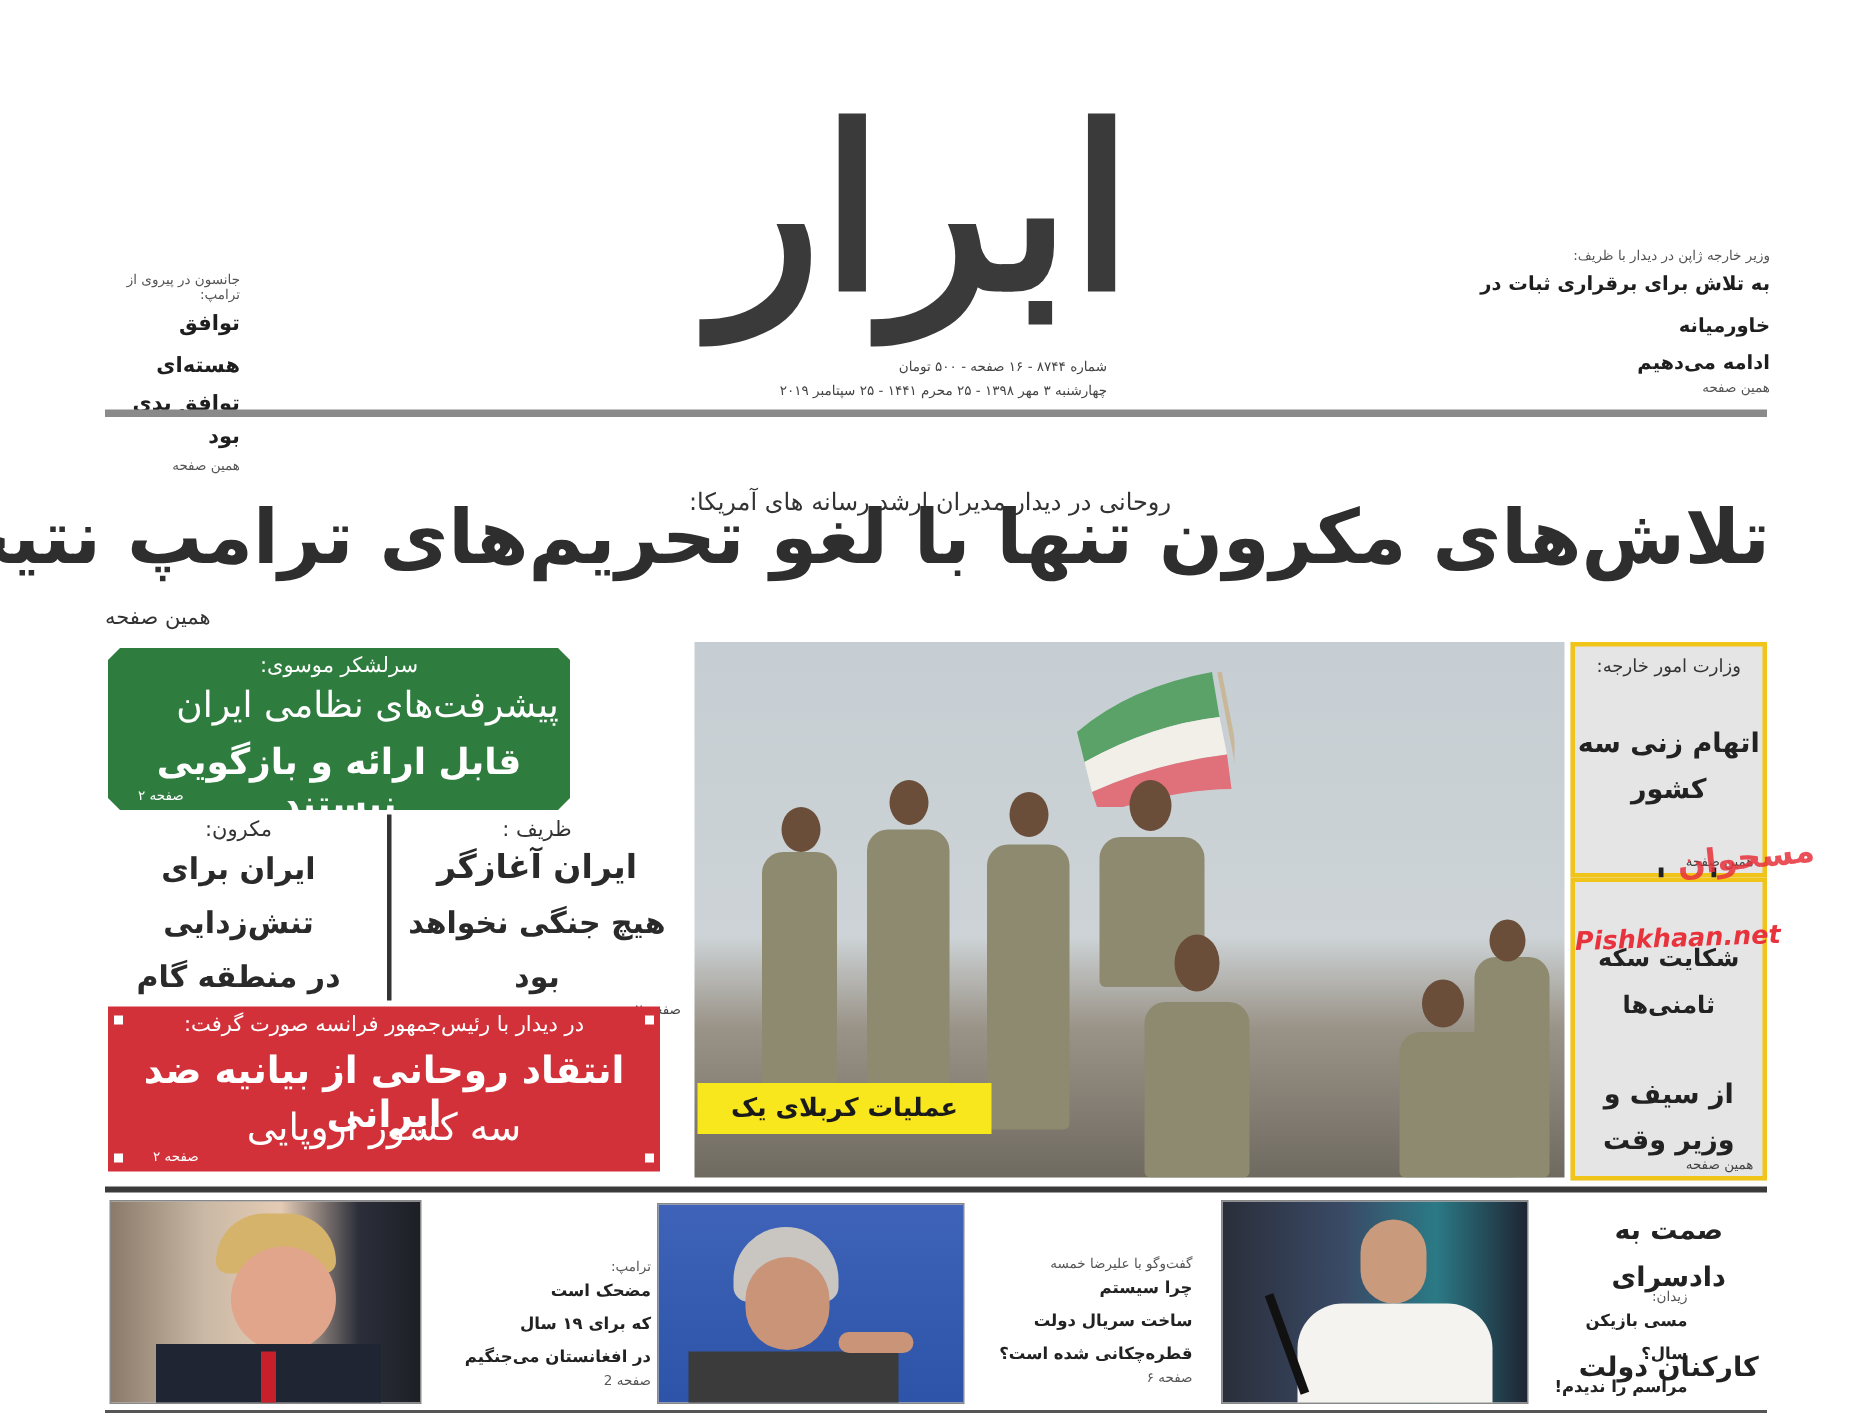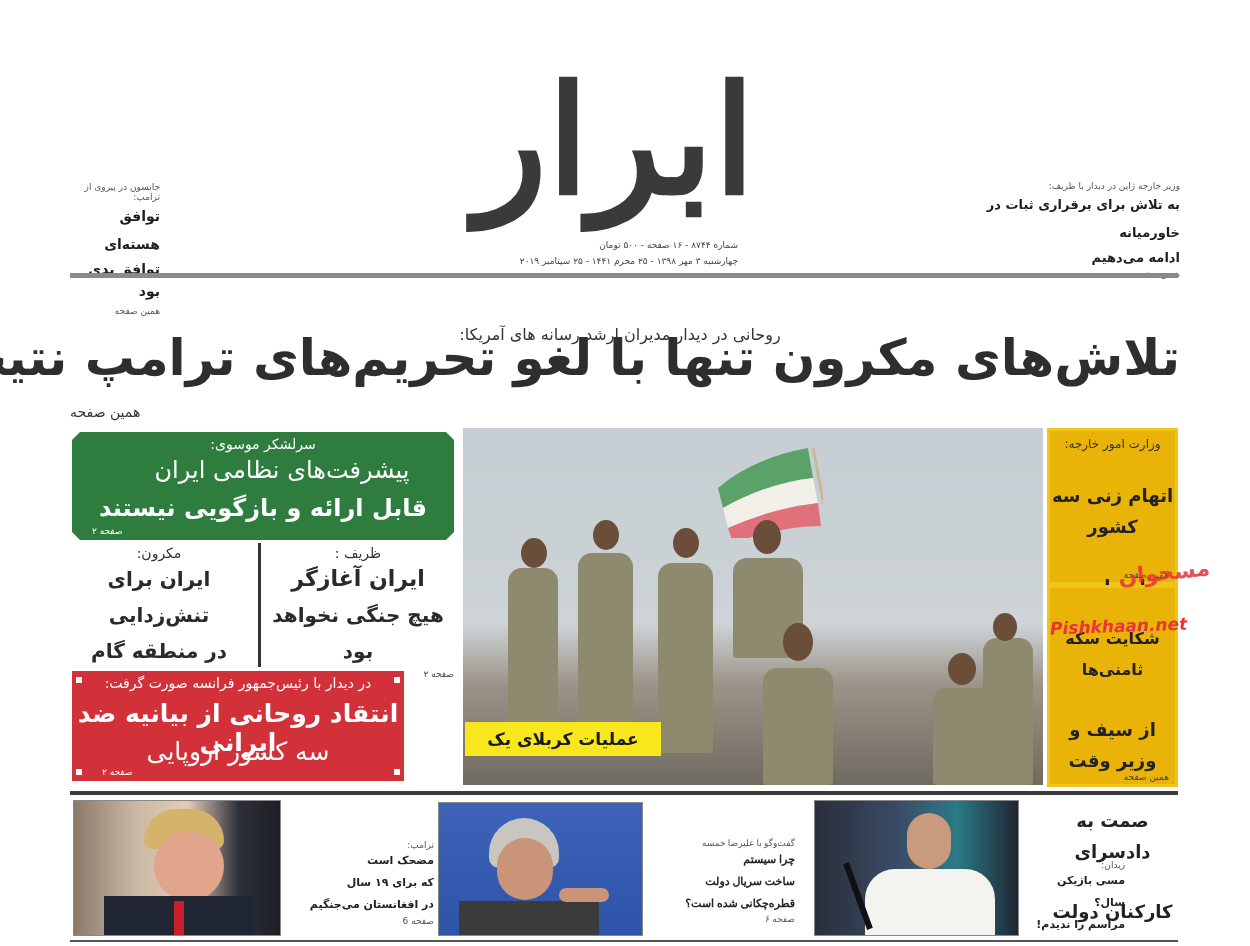--- a/index.html
+++ b/index.html
@@ -21,51 +21,51 @@
   .rule-thick { left:70px; top:273px; width:1108px; height:5px; background:#8a8a8a; }
   .rule-dark { left:70px; top:791px; width:1108px; height:4px; background:#3a3a3a; }
   .rule-bottom { left:70px; top:940px; width:1108px; height:2px; background:#555; }
 
   .kicker-main { left:300px; top:286px; width:640px; font-size:16px; color:#333; }
   .headline { left:70px; top:318px; width:1110px; font-size:50px; line-height:80px; font-weight:bold;
               color:#2e2e2e; letter-spacing:-1px; white-space:nowrap; }
   .same-page { left:70px; top:404px; font-size:14px; color:#333; }
 
   
-  .green { left:72px; top:432px; width:382px; height:108px; background:#2e7d3f; color:#fff;
+  .green { left:72px; top:432px; width:308px; height:108px; background:#2e7d3f; color:#fff;
            clip-path:polygon(8px 0, calc(100% - 8px) 0, 100% 8px, 100% calc(100% - 8px), calc(100% - 8px) 100%, 8px 100%, 0 calc(100% - 8px), 0 8px); }
   .green .kick { position:absolute; left:0; right:0; top:4px; font-size:14px; text-align:center; }
   .green .t1 { position:absolute; left:0; right:0; top:24px; font-size:24px; font-weight:normal; text-align:center;padding-left:38px; }
   .green .t2 { position:absolute; left:0; right:0; top:62px; font-size:24px; font-weight:bold; text-align:center; }
   .green .pg { position:absolute; left:20px; bottom:4px; font-size:9px; }
 
   .vsep { left:258px; top:543px; width:3px; height:124px; background:#333; }
   .col-kick { font-size:14px; color:#333; text-align:center; }
   .col-title { font-size:22px; font-weight:bold; color:#2a2a2a; text-align:center; line-height:36px; }
   .col-pg { font-size:9px; color:#444; }
 
   
-  .red { left:72px; top:671px; width:332px; height:110px; background:#d3313a; color:#fff; }
+  .red { left:72px; top:671px; width:368px; height:110px; background:#d3313a; color:#fff; }
   .red .kick { position:absolute; left:0; right:0; top:4px; font-size:14px; text-align:center; }
   .red .t1 { position:absolute; left:0; right:0; top:28px; font-size:25px; font-weight:bold; text-align:center; }
   .red .t2 { position:absolute; left:0; right:0; top:66px; font-size:25px; font-weight:normal; text-align:center; }
   .red .pg { position:absolute; left:30px; bottom:4px; font-size:9px; }
   .red .dot { position:absolute; width:6px; height:6px; background:#fff; }
 
   
   .photo { left:463px; top:428px; width:580px; height:357px; overflow:hidden;
            background:linear-gradient(180deg, #c6ced3 0%, #cdd3d6 55%, #9a9388 72%, #6f6a60 100%); }
   .flag { position:absolute; left:250px; top:20px; width:110px; height:90px; }
   .figure { position:absolute; background:#8d8a6f; border-radius:14px 14px 4px 4px; }
   .head { position:absolute; background:#6a4e3a; border-radius:50%; }
   .caption { left:465px; top:722px; width:196px; height:34px; background:#f8e71c; font-size:17px;
              font-weight:bold; color:#1a1a1a; text-align:center; line-height:34px; }
 
   
-  .ybox { border:3px solid #f0c419; background:#eab308; box-sizing:border-box; }
+  .ybox { border:3px solid #f0c419; background:#e5e5e5; box-sizing:border-box; }
   .ybox .kick { font-size:12px; color:#333; text-align:center; margin-top:6px; }
   .ybox .title { font-size:18px; font-weight:bold; color:#222; text-align:center; line-height:31px;margin-top:29px; }
   .ybox .pg { font-size:9px; color:#444; position:absolute; right:6px; bottom:2px; }
 
   .watermark { left:1050px; top:616px; font-size:17px; font-weight:bold; color:#e8323c; font-style:italic;
                transform:rotate(-2deg); }
   .watermark2 { left:1118px; top:560px; font-size:22px; font-weight:bold; color:#e8323c; transform:rotate(-6deg); opacity:.85; }
 
   
   .thumb { overflow:hidden; border:1px solid #888; box-sizing:border-box; }
@@ -73,21 +73,21 @@
   .b-title { font-size:11px; font-weight:bold; color:#222; line-height:22px; }
   .b-pg { font-size:9px; color:#555; }
 </style>
 </head>
 <body>
 
 <div class="abs logo">ابرار</div>
 <div class="abs issue rtl">شماره ۸۷۴۴ - ۱۶ صفحه - ۵۰۰ تومان</div>
 <div class="abs date rtl">چهارشنبه ۳ مهر ۱۳۹۸ - ۲۵ محرم ۱۴۴۱ - ۲۵ سپتامبر ۲۰۱۹</div>
 
-<div class="abs rtl" style="left:960px; top:181px; width:220px;">
+<div class="abs rtl" style="left:960px; top:166px; width:220px;">
   <div class="side-kicker">وزیر خارجه ژاپن در دیدار با ظریف:</div>
   <div class="side-title" style="font-size:13px;">به تلاش برای برقراری ثبات در خاورمیانه</div>
   <div class="side-title" style="font-size:13px; line-height:22px;">ادامه می‌دهیم</div>
   <div class="side-foot">همین صفحه</div>
 </div>
 
 <div class="abs rtl" style="left:70px; top:182px; width:90px;">
   <div class="side-kicker">جانسون در پیروی از ترامپ:</div>
   <div class="side-title" style="font-size:14px;">توافق هسته‌ای</div>
   <div class="side-title" style="font-size:14px; line-height:22px;">توافق بدی بود</div>
@@ -180,30 +180,30 @@
   <div style="position:absolute; left:70px; top:8px; width:80px; height:40px; background:#d6b36a; border-radius:40px 40px 10px 10px;"></div>
   <div style="position:absolute; left:80px; top:30px; width:70px; height:70px; background:#e0a58a; border-radius:35px;"></div>
   <div style="position:absolute; left:30px; top:95px; width:150px; height:41px; background:#1f2533;"></div>
   <div style="position:absolute; left:100px; top:100px; width:10px; height:36px; background:#c8202a;"></div>
 </div>
 <div class="abs rtl" style="left:284px; top:840px; width:150px;">
   <div class="b-kick">ترامپ:</div>
   <div class="b-title">مضحک است</div>
   <div class="b-title">که برای ۱۹ سال</div>
   <div class="b-title" style="font-size:11px;">در افغانستان می‌جنگیم</div>
-  <div class="b-pg">صفحه 6</div>
+  <div class="b-pg">صفحه 2</div>
 </div>
 
 <div class="abs thumb" style="left:438px; top:802px; width:205px; height:134px; background:linear-gradient(180deg,#3e63b8 0%,#2d54a8 100%);">
   <div style="position:absolute; left:50px; top:15px; width:70px; height:50px; background:#c9c6c2; border-radius:35px 35px 10px 10px;"></div>
   <div style="position:absolute; left:58px; top:35px; width:56px; height:62px; background:#c99478; border-radius:28px;"></div>
   <div style="position:absolute; left:20px; top:98px; width:140px; height:36px; background:#3b3b3b;"></div>
   <div style="position:absolute; left:120px; top:85px; width:50px; height:14px; background:#c99478; border-radius:7px;"></div>
 </div>
-<div class="abs rtl" style="left:645px; top:838px; width:150px;font-family:Liberation Serif, serif;">
+<div class="abs rtl" style="left:645px; top:838px; width:150px;">
   <div class="b-kick">گفت‌وگو با علیرضا خمسه</div>
   <div class="b-title">چرا سیستم</div>
   <div class="b-title">ساخت سریال دولت</div>
   <div class="b-title">قطره‌چکانی شده است؟</div>
   <div class="b-pg">صفحه ۶</div>
 </div>
 
 <div class="abs thumb" style="left:814px; top:800px; width:205px; height:136px; background:linear-gradient(90deg,#2a2e3a 0%,#3a4a66 40%,#2b7a86 70%,#1f2533 100%);">
   <div style="position:absolute; left:92px; top:12px; width:44px; height:56px; background:#c99a7c; border-radius:22px;"></div>
   <div style="position:absolute; left:50px; top:68px; width:130px; height:68px; background:#f4f3ef; border-radius:30px 30px 0 0;"></div>

